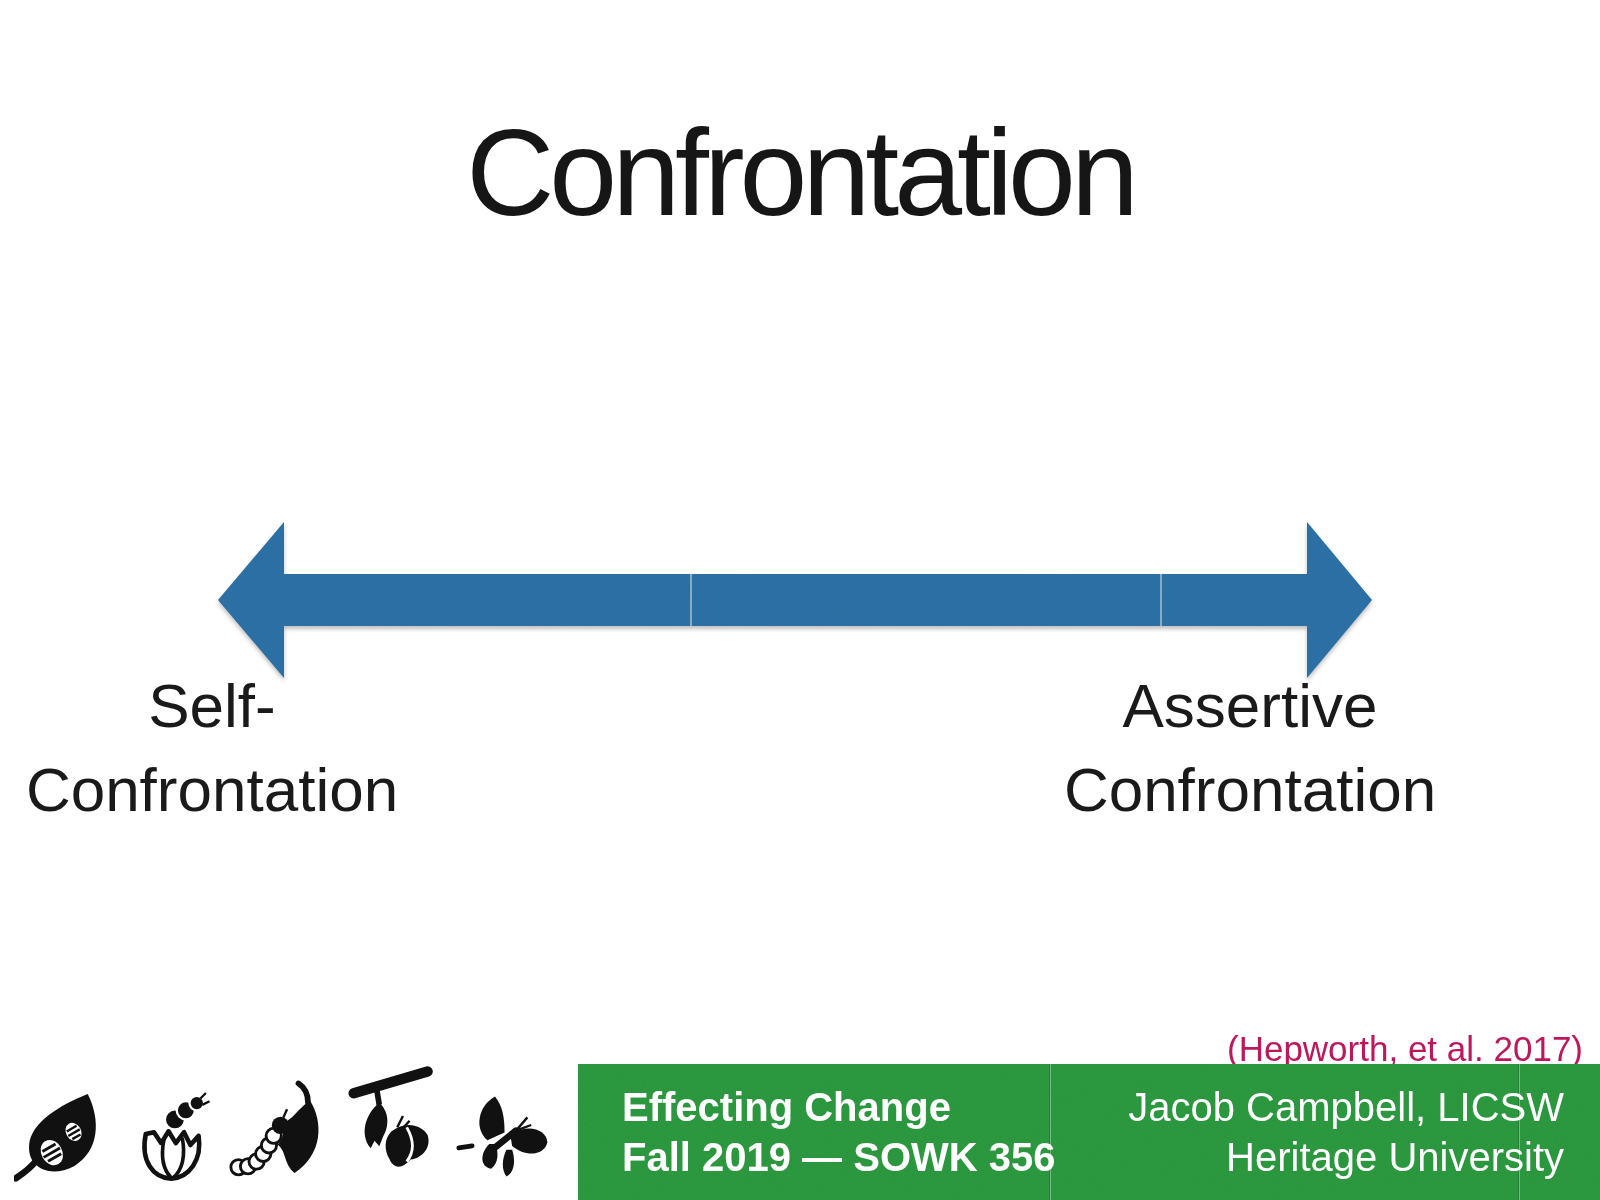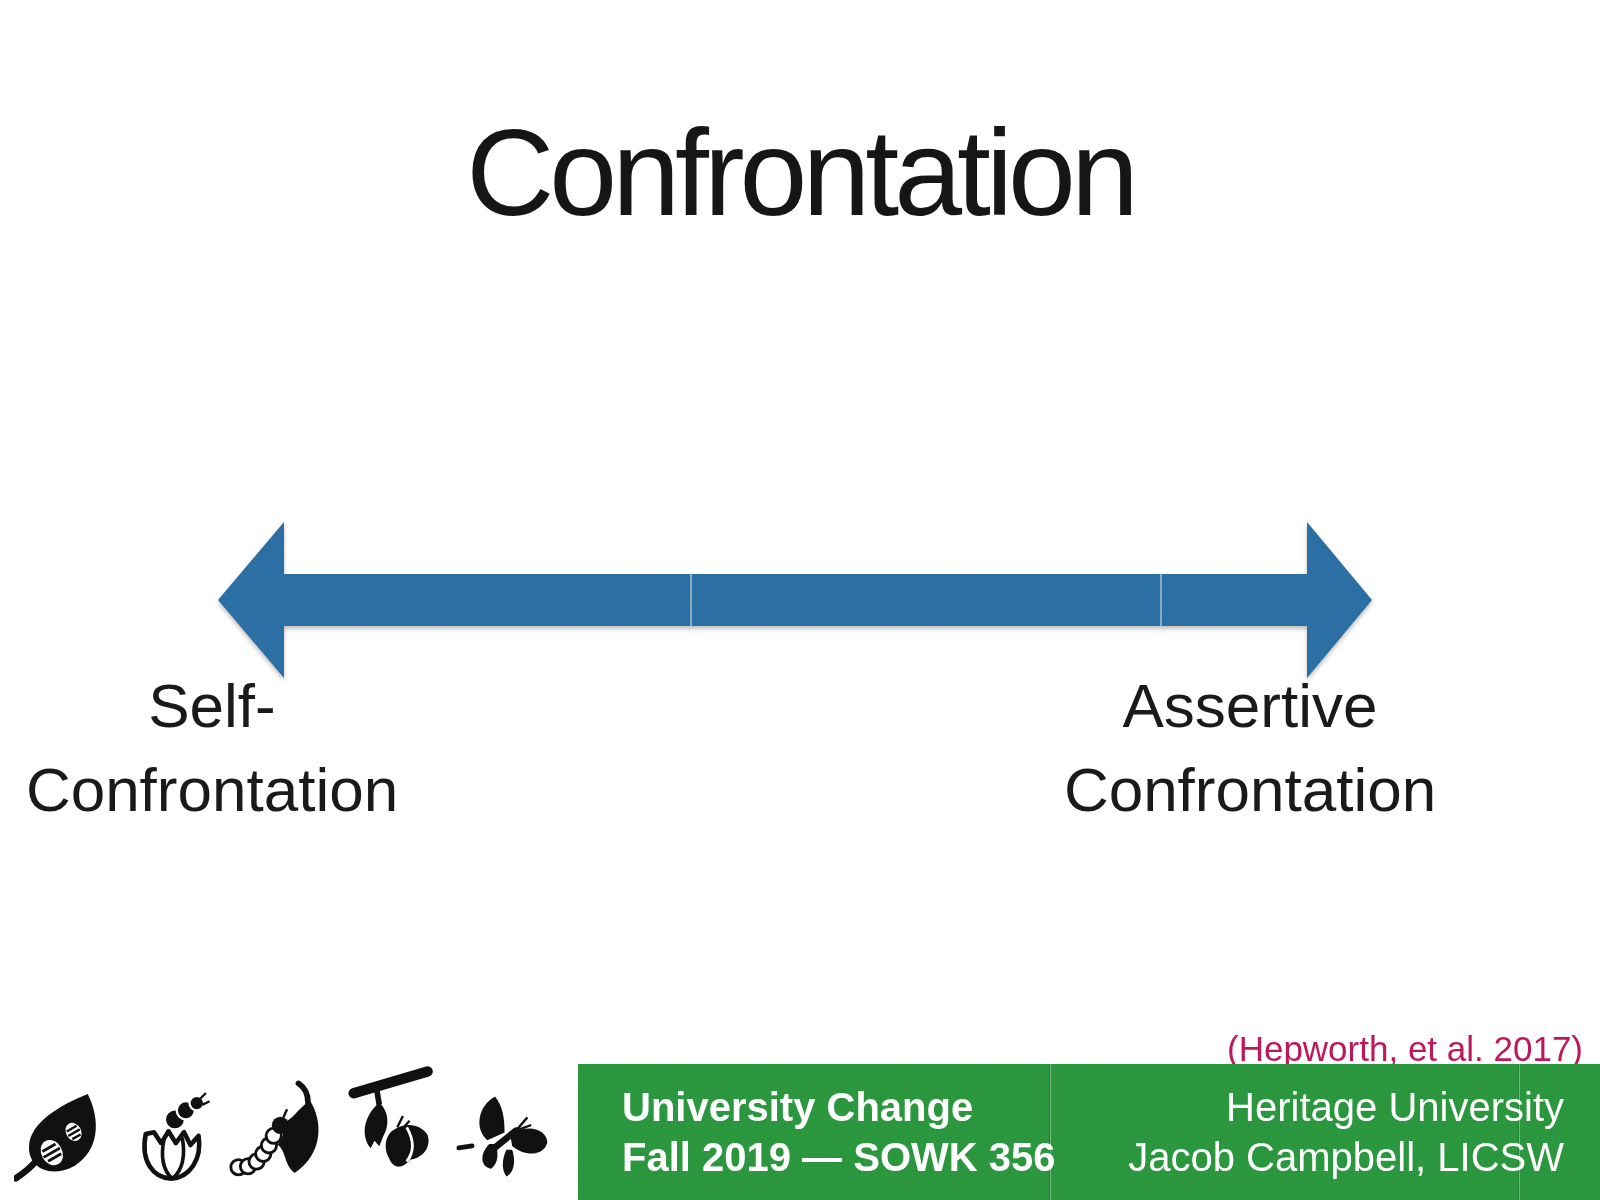--- a/index.html
+++ b/index.html
@@ -139,26 +139,26 @@
         <filter id="grainG">
           <feTurbulence type="fractalNoise" baseFrequency="0.8" numOctaves="2" stitchTiles="stitch"></feTurbulence>
           <feColorMatrix type="matrix" values="0 0 0 0 0  0 0 0 0 0  0 0 0 0 0  0 0 0 0.6 0"></feColorMatrix>
         </filter>
       </defs>
       <rect width="100%" height="100%" filter="url(#grainG)"></rect>
     </svg>
     <div class="bar-seam s1"></div>
     <div class="bar-seam s2"></div>
     <div class="footer-left">
-      <div>University Change</div>
+      <div>Effecting Change</div>
       <div>Fall 2019 — SOWK 356</div>
     </div>
     <div class="footer-right">
+      <div>Jacob Campbell, LICSW</div>
       <div>Heritage University</div>
-      <div>Jacob Campbell, LICSW</div>
     </div>
   </div>
 
   <svg class="meta-icon icon-leaf" width="104" height="100" viewBox="0 0 110 105" aria-label="leaf-with-eggs-icon">
     <path d="M24,76 C16,86 8,91 2,95" stroke="#111" stroke-width="7" fill="none" stroke-linecap="round"></path>
     <path d="M78,6 C92,34 90,66 64,82 C38,96 14,84 16,60 C18,36 48,18 78,6 Z" fill="#111"></path>
     <g transform="translate(40,68) rotate(-30)">
       <ellipse rx="11" ry="14" fill="#fff"></ellipse>
       <path d="M-8,-6 L8,-6 M-10,0 L10,0 M-8,6 L8,6" stroke="#111" stroke-width="3"></path>
     </g>

